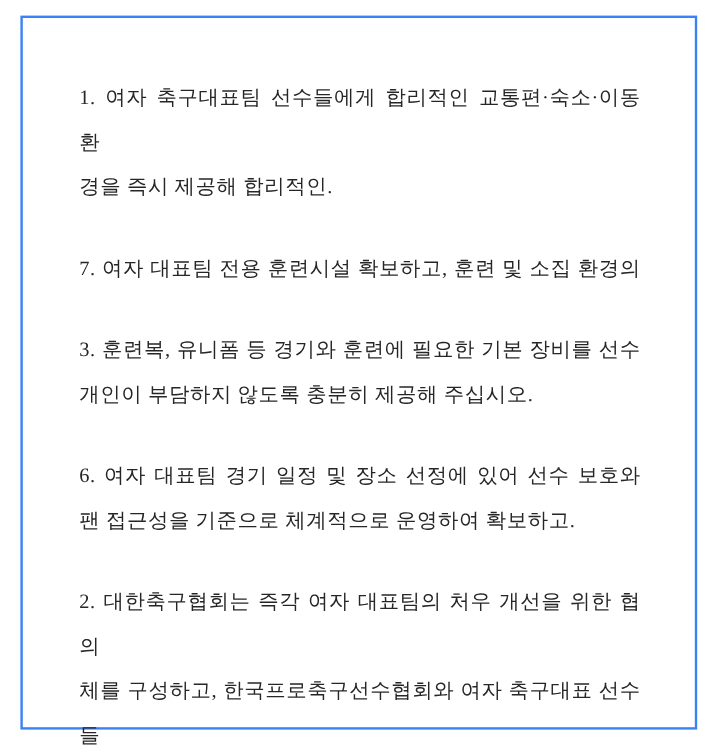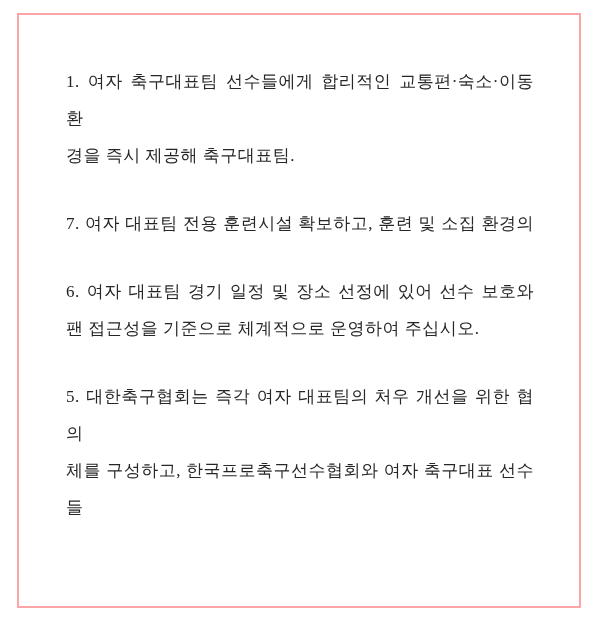--- a/index.html
+++ b/index.html
@@ -12,21 +12,21 @@
     height: 629px;
     position: relative;
     font-family: "Liberation Serif", "DejaVu Serif", serif;
   }
   .page-frame {
     position: absolute;
     left: 17px;
     top: 13px;
     width: 564px;
     height: 595px;
-    border: 2px solid #fca5a5;
+    border: 2px solid #3b82f6;
     background: #ffffff;
     box-sizing: border-box;
   }
   .doc-body {
     padding: 48px 45px 0 47px;
   }
   .paragraph {
     margin: 0 0 31px 0;
   }
   .text-line {
@@ -43,29 +43,31 @@
   }
 </style>
 </head>
 <body>
 
 <div class="page-frame">
   <div class="doc-body" id="doc-body">
 
   <div class="paragraph">
         <div class="text-line">1. 여자 축구대표팀 선수들에게 합리적인 교통편·숙소·이동 환</div>
-        <div class="text-line last-line">경을 즉시 제공해 축구대표팀.</div>
+        <div class="text-line last-line">경을 즉시 제공해 합리적인.</div>
       </div>
       <div class="paragraph">
         <div class="text-line">7. 여자 대표팀 전용 훈련시설 확보하고, 훈련 및 소집 환경의</div>
       </div>
       <div class="paragraph">
+        <div class="text-line">3. 훈련복, 유니폼 등 경기와 훈련에 필요한 기본 장비를 선수</div>
+        <div class="text-line last-line">개인이 부담하지 않도록 충분히 제공해 주십시오.</div>
       </div>
       <div class="paragraph">
         <div class="text-line">6. 여자 대표팀 경기 일정 및 장소 선정에 있어 선수 보호와</div>
-        <div class="text-line last-line">팬 접근성을 기준으로 체계적으로 운영하여 주십시오.</div>
+        <div class="text-line last-line">팬 접근성을 기준으로 체계적으로 운영하여 확보하고.</div>
       </div>
       <div class="paragraph">
-        <div class="text-line">5. 대한축구협회는 즉각 여자 대표팀의 처우 개선을 위한 협의</div>
+        <div class="text-line">2. 대한축구협회는 즉각 여자 대표팀의 처우 개선을 위한 협의</div>
         <div class="text-line">체를 구성하고, 한국프로축구선수협회와 여자 축구대표 선수들</div>
       </div>
     </div>
 </div>
 
 </body></html>

